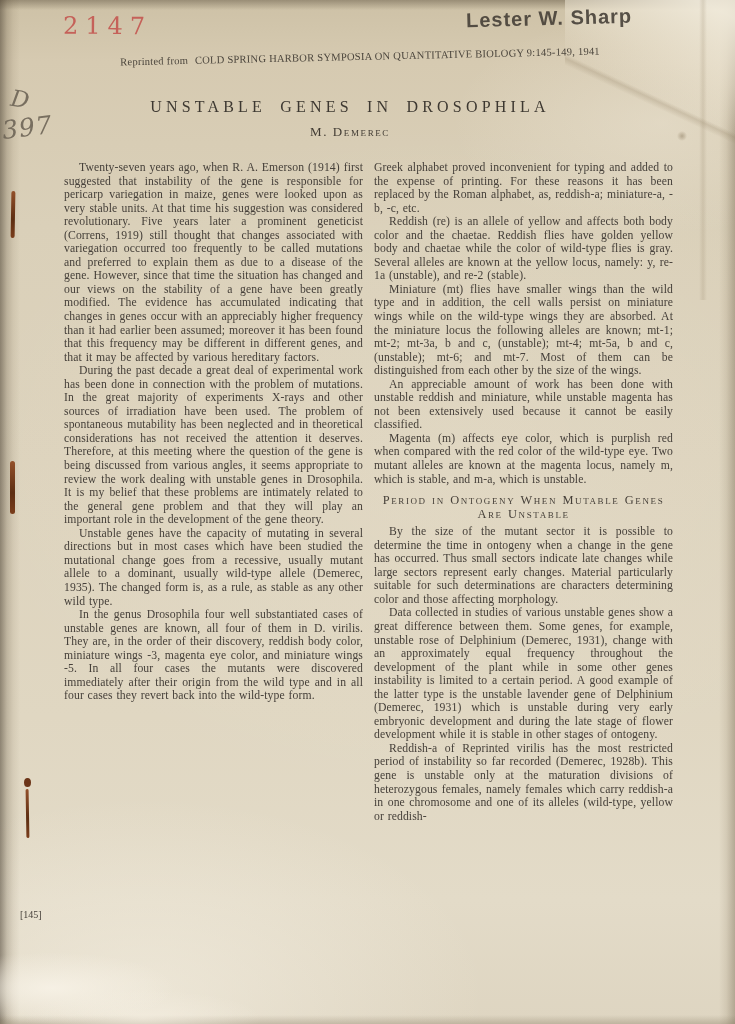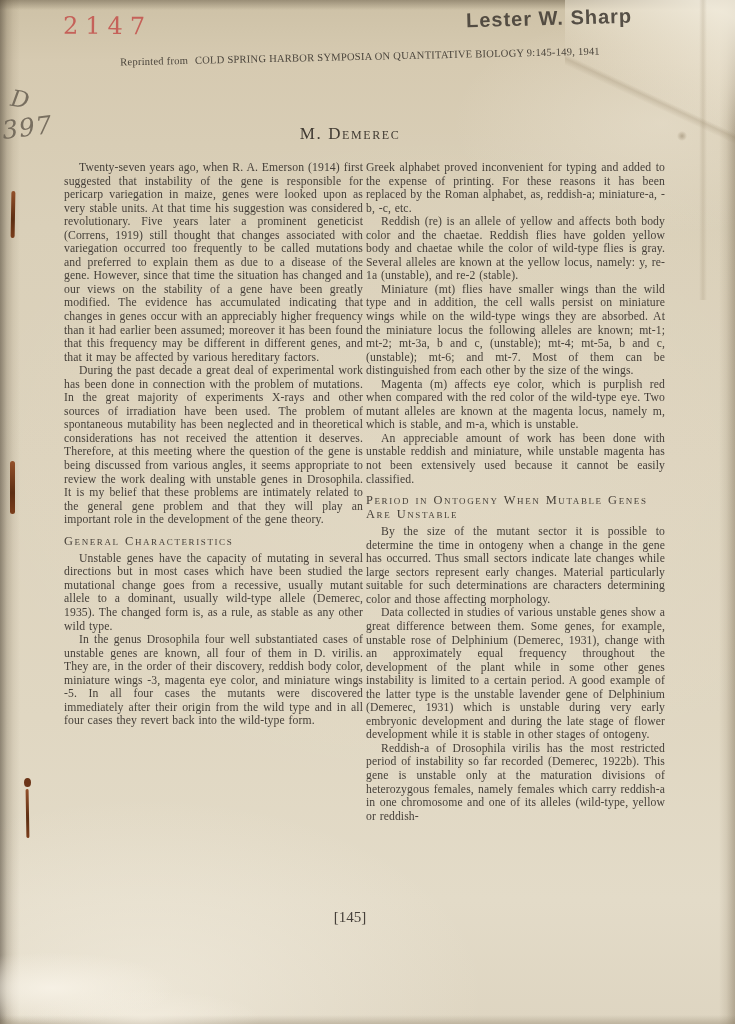--- a/index.html
+++ b/index.html
@@ -37,32 +37,32 @@
   .ink-mark{position:absolute;border-radius:3px;background:linear-gradient(to bottom,#93502a,#5d2e12 60%,#7a3d1b);}
   .ink-mark-1{left:11px;top:191px;width:4px;height:47px;transform:rotate(1deg);}
   .ink-mark-2{left:10px;top:461px;width:5px;height:53px;}
   .ink-mark-3{left:26px;top:789px;width:3px;height:49px;transform:rotate(-1deg);}
   .ink-dot{position:absolute;left:24px;top:778px;width:7px;height:9px;border-radius:50%;background:#6b3417;}
 
   
   .reprint{position:absolute;left:55px;top:51px;width:610px;text-align:center;font-size:10.6px;color:#4c463d;letter-spacing:0.2px;transform:rotate(-1.3deg);white-space:nowrap;}
   .reprint .caps{margin-left:4px;}
   .title{position:absolute;left:20px;top:98px;width:660px;margin:0;text-align:center;font-weight:normal;font-size:16px;letter-spacing:4.2px;word-spacing:6px;color:#3d3831;white-space:nowrap;}
-  .author{position:absolute;left:20px;top:124px;width:660px;margin:0;text-align:center;font-weight:normal;font-variant:small-caps;font-size:17px;letter-spacing:1.6px;color:#413b33;}
+  .author{position:absolute;left:20px;top:124px;width:660px;margin:0;text-align:center;font-weight:normal;font-variant:small-caps;font-size:13px;letter-spacing:1.6px;color:#413b33;}
 
   
   .col{position:absolute;top:161px;width:299px;font-size:11.7px;line-height:13.55px;color:#46403a;text-align:justify;letter-spacing:0.1px;word-spacing:0.06em;}
   .col-left{left:64px;}
-  .col-right{left:366px;}
+  .col-right{left:374px;}
   .col p{margin:0;text-indent:15px;}
   .col p.noindent{text-indent:0;}
-  .sec{margin:7px 0 4px;text-align:left;font-weight:normal;font-variant:small-caps;font-size:12.4px;letter-spacing:1.6px;color:#453f38;text-indent:0;line-height:14px;}
+  .sec{margin:7px 0 4px;text-align:center;font-weight:normal;font-variant:small-caps;font-size:12.4px;letter-spacing:1.6px;color:#453f38;text-indent:0;line-height:14px;}
   .it{}
 
-  .pageno{position:absolute;left:20px;top:909px;width:660px;text-align:center;font-size:15px;color:#46403a;}
+  .pageno{position:absolute;left:20px;top:909px;width:660px;font-size:10px;color:#46403a;}
 </style>
 </head>
 <body>
 
 <div class="page">
 
   <div class="tex tex-left"></div>
   <div class="tex tex-top"></div>
   <div class="tex tex-right"></div>
   <div class="tex tex-bottom"></div>
@@ -72,45 +72,45 @@
   <div class="tex stain-dot"></div>
 
   <div class="cat-num">2147</div>
   <div class="owner">Lester W. Sharp</div>
 
   <div class="reprint">
     <span>Reprinted from</span>
     <span class="caps">COLD SPRING HARBOR SYMPOSIA ON QUANTITATIVE BIOLOGY 9:145-149, 1941</span>
   </div>
 
+  <h1 class="title">UNSTABLE GENES IN DROSOPHILA</h1>
   <h2 class="author">M. Demerec</h2>
 
   <div class="note-letter">D</div>
   <div class="note-number">397</div>
 
   <div class="ink-mark ink-mark-1"></div>
   <div class="ink-mark ink-mark-2"></div>
   <div class="ink-dot"></div>
   <div class="ink-mark ink-mark-3"></div>
 
   <div class="col col-left">
     <p><span>Twenty-seven years ago, when R. A. Emerson (1914) first suggested that instability of the gene is responsible for pericarp variegation in maize, genes were looked upon as very stable units. At that time his suggestion was considered revolutionary. Five years later a prominent geneticist (Correns, 1919) still thought that changes associated with variegation occurred too frequently to be called mutations and preferred to explain them as due to a disease of the gene. However, since that time the situation has changed and our views on the stability of a gene have been greatly modified. The evidence has accumulated indicating that changes in genes occur with an appreciably higher frequency than it had earlier been assumed; moreover it has been found that this frequency may be different in different genes, and that it may be affected by various hereditary factors.</span></p>
     <p><span>During the past decade a great deal of experimental work has been done in connection with the problem of mutations. In the great majority of experiments X-rays and other sources of irradiation have been used. The problem of spontaneous mutability has been neglected and in theoretical considerations has not received the attention it deserves. Therefore, at this meeting where the question of the gene is being discussed from various angles, it seems appropriate to review the work dealing with unstable genes in Drosophila. It is my belief that these problems are intimately related to the general gene problem and that they will play an important role in the development of the gene theory.</span></p>
-    <h3 class="sec">General Characteristics</h3>
     <p><span>Unstable genes have the capacity of mutating in several directions but in most cases which have been studied the mutational change goes from a recessive, usually mutant allele to a dominant, usually wild-type allele (Demerec, 1935). The changed form is, as a rule, as stable as any other wild type.</span></p>
     <p><span>In the genus Drosophila four well substantiated cases of unstable genes are known, all four of them in </span><span class="it">D. virilis</span><span>. They are, in the order of their discovery, reddish body color, miniature wings -3, magenta eye color, and miniature wings -5. In all four cases the mutants were discovered immediately after their origin from the wild type and in all four cases they revert back into the wild-type form.</span></p>
   </div>
 
   <div class="col col-right">
     <p class="noindent"><span>Greek alphabet proved inconvenient for typing and added to the expense of printing. For these reasons it has been replaced by the Roman alphabet, as, reddish-a; miniature-a, -b, -c, etc.</span></p>
     <p><span>Reddish (</span><span class="it">re</span><span>) is an allele of yellow and affects both body color and the chaetae. Reddish flies have golden yellow body and chaetae while the color of wild-type flies is gray. Several alleles are known at the yellow locus, namely: </span><span class="it">y, re-1a</span><span> (unstable), and </span><span class="it">re-2</span><span> (stable).</span></p>
     <p><span>Miniature (</span><span class="it">mt</span><span>) flies have smaller wings than the wild type and in addition, the cell walls persist on miniature wings while on the wild-type wings they are absorbed. At the miniature locus the following alleles are known; </span><span class="it">mt-1; mt-2; mt-3a, b</span><span> and </span><span class="it">c</span><span>, (unstable); </span><span class="it">mt-4; mt-5a, b</span><span> and </span><span class="it">c</span><span>, (unstable); </span><span class="it">mt-6</span><span>; and </span><span class="it">mt-7</span><span>. Most of them can be distinguished from each other by the size of the wings.</span></p>
+    <p><span>An appreciable amount of work has been done with unstable reddish and miniature, while unstable magenta has not been extensively used because it cannot be easily classified.</span></p>
     <p><span>Magenta (</span><span class="it">m</span><span>) affects eye color, which is purplish red when compared with the red color of the wild-type eye. Two mutant alleles are known at the magenta locus, namely </span><span class="it">m</span><span>, which is stable, and </span><span class="it">m-a</span><span>, which is unstable.</span></p>
-    <p><span>An appreciable amount of work has been done with unstable reddish and miniature, while unstable magenta has not been extensively used because it cannot be easily classified.</span></p>
     <h3 class="sec">Period in Ontogeny When Mutable Genes Are Unstable</h3>
     <p><span>By the size of the mutant sector it is possible to determine the time in ontogeny when a change in the gene has occurred. Thus small sectors indicate late changes while large sectors represent early changes. Material particularly suitable for such determinations are characters determining color and those affecting morphology.</span></p>
     <p><span>Data collected in studies of various unstable genes show a great difference between them. Some genes, for example, unstable rose of Delphinium (Demerec, 1931), change with an approximately equal frequency throughout the development of the plant while in some other genes instability is limited to a certain period. A good example of the latter type is the unstable lavender gene of Delphinium (Demerec, 1931) which is unstable during very early embryonic development and during the late stage of flower development while it is stable in other stages of ontogeny.</span></p>
-    <p><span>Reddish-a of </span><span class="it">Drosophila virilis</span><span> has the most restricted period of instability so far recorded (Demerec, 1922b). This gene is unstable only at the maturation divisions of heterozygous females, namely females which carry reddish-a in one chromosome and one of its alleles (wild-type, yellow or reddish-</span></p>
+    <p><span>Reddish-a of </span><span class="it">Reprinted virilis</span><span> has the most restricted period of instability so far recorded (Demerec, 1928b). This gene is unstable only at the maturation divisions of heterozygous females, namely females which carry reddish-a in one chromosome and one of its alleles (wild-type, yellow or reddish-</span></p>
   </div>
 
   <div class="pageno">[145]</div>
 
 </div>
 
 </body></html>

